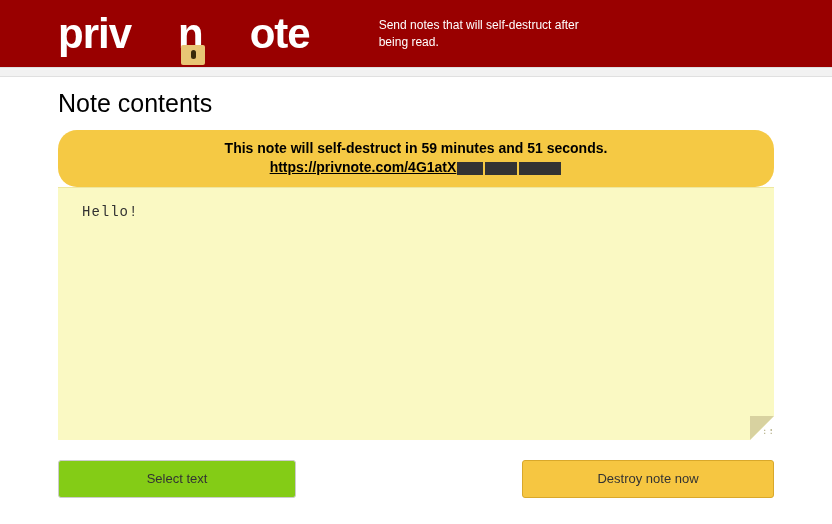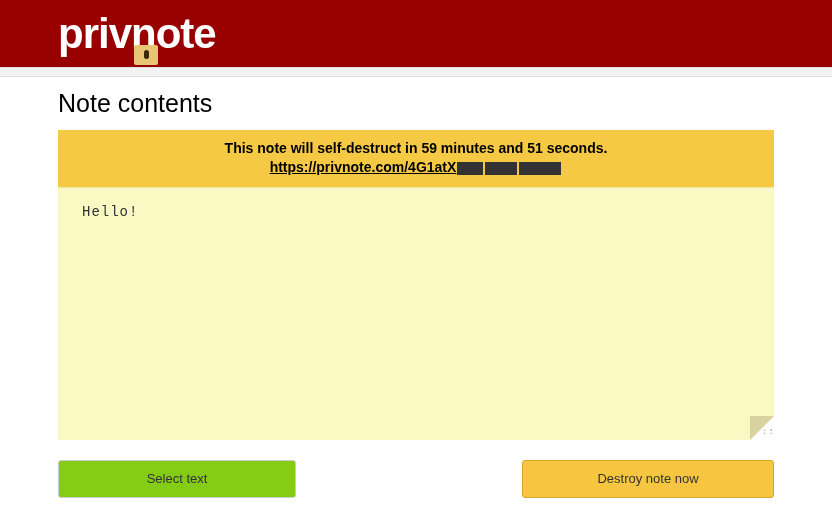--- a/index.html
+++ b/index.html
@@ -1,15 +1,15 @@
 <!DOCTYPE html>
 <html><head>
   <meta charset="utf-8">
   <style>
-    * { margin: 0; padding: 0; box-sizing: border-box; }
+    * { margin: 0; padding: 0; box-sizing: border-box; gap: 47px; }
     body {
       font-family: Arial, Helvetica, sans-serif;
       background: #ffffff;
       width: 832px;
       height: 524px;
       overflow: hidden;
     }
     .header {
       background: #990000;
       height: 67px;
@@ -82,20 +82,21 @@
       color: #000000;
       margin-bottom: 12px;
     }
     .notice-bar {
       background: #f5c944;
       text-align: center;
       padding: 9px 10px 10px 10px;
       font-size: 14px;
       color: #000000;
       line-height: 1.35;
+      border-radius: 19px;
     }
     .notice-text {
       font-weight: bold;
     }
     .notice-link {
       font-weight: bold;
       text-decoration: underline;
       color: #000000;
       display: inline-block;
     }
@@ -189,20 +190,21 @@
       <span class="logo-o">
         <span>n</span>
         <span class="lock-icon">
           <span class="lock-body"></span>
           <span class="lock-hole"></span>
         </span>
       </span>
       <span class="logo-post">ote</span>
     </div>
   </div>
+  <div class="tagline">Send notes that will self-destruct after being read.</div>
 </div>
 
 <div class="hr-strip"></div>
 
 <div class="container">
   <h1 class="page-title">Note contents</h1>
 
   <div class="notice-bar">
     <div class="notice-text">This note will self-destruct in 59 minutes and 51 seconds.</div>
     <div>

